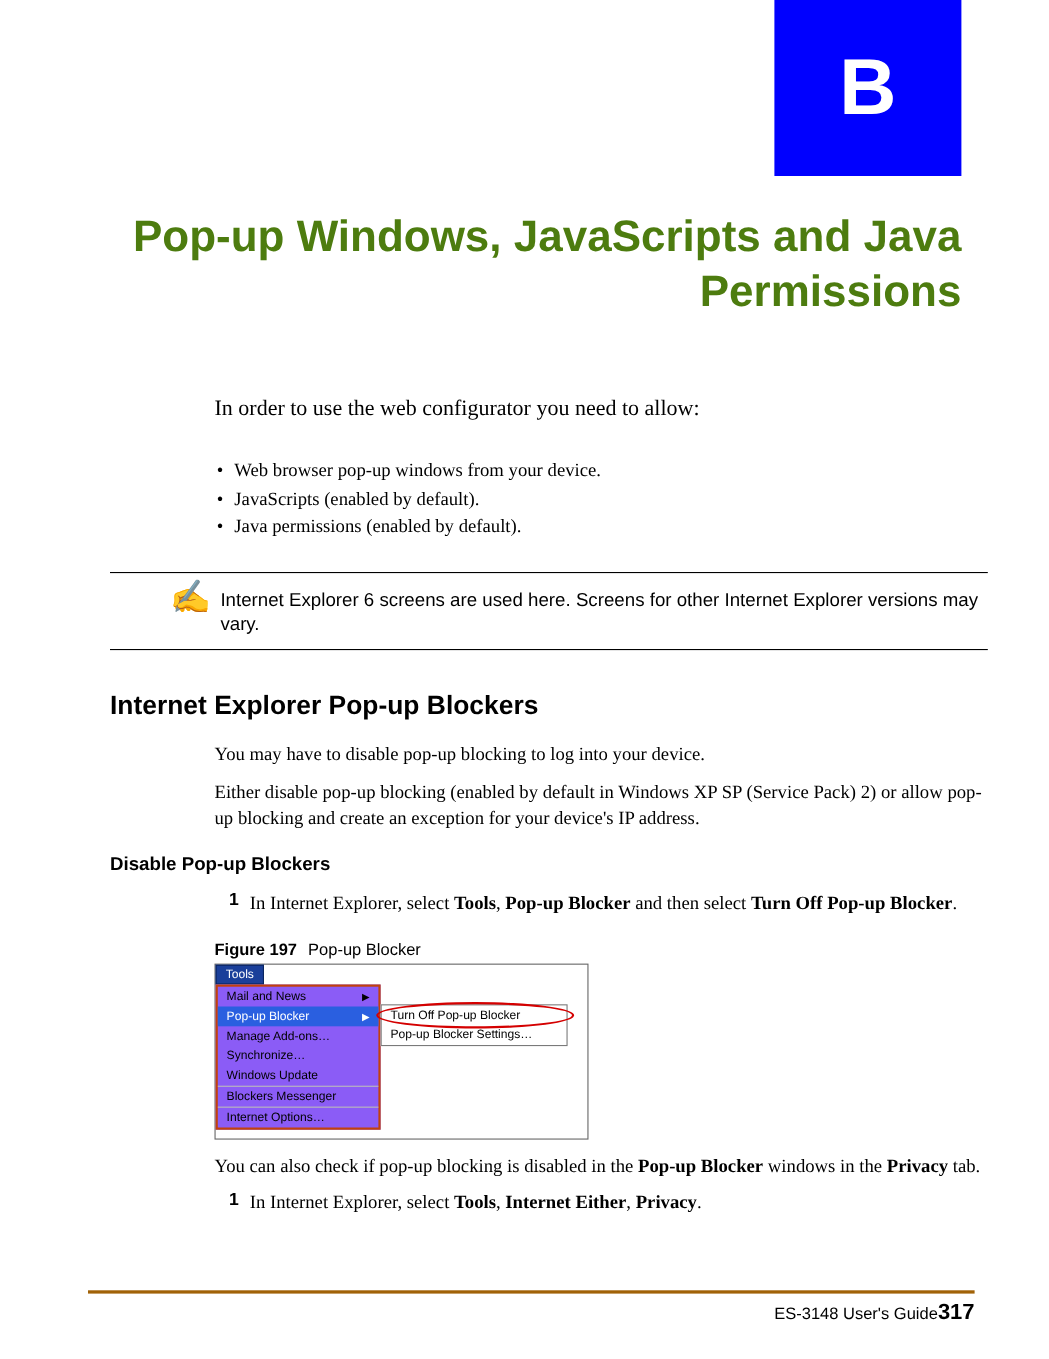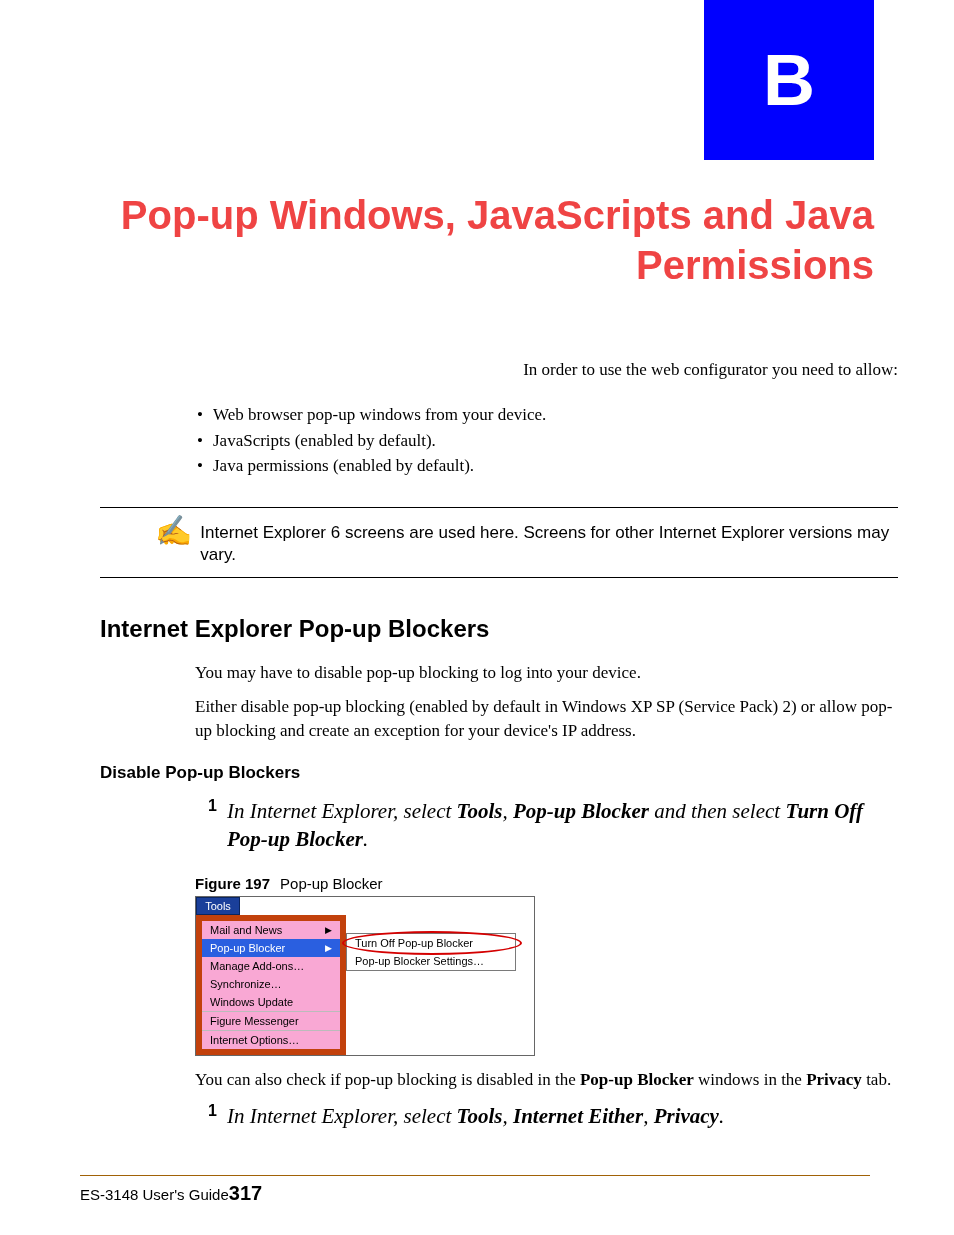--- a/index.html
+++ b/index.html
@@ -28,39 +28,38 @@
     font-family: Arial, Helvetica, sans-serif;
     font-size: 72px;
     font-weight: bold;
   }
   .chapter-title {
     position: absolute;
     top: 190px;
     right: 80px;
     left: 100px;
     text-align: right;
-    color: #ef4444;
+    color: #4d7c0f;
     font-family: Arial, Helvetica, sans-serif;
     font-size: 40px;
     font-weight: bold;
     line-height: 1.25;
   }
   .content {
     position: absolute;
     top: 360px;
     left: 100px;
     right: 56px;
   }
   .body-indent {
     padding-left: 95px;
   }
   .intro {
-    font-size: 17px;
-    margin-bottom: 22px;
-    text-align: right;
+    font-size: 20px;
+    margin-bottom: 32px;
   }
   .bullets {
     list-style: none;
     font-size: 17px;
     margin-bottom: 28px;
   }
   .bullets li {
     padding-left: 18px;
     position: relative;
     line-height: 1.5;
@@ -117,24 +116,23 @@
   }
   .step-num {
     width: 22px;
     text-align: right;
     font-family: Arial, Helvetica, sans-serif;
     font-weight: bold;
     font-size: 16px;
     flex-shrink: 0;
   }
   .step-body {
-    font-size: 21px;
+    font-size: 17px;
     line-height: 1.35;
     flex: 1;
-    font-style: italic;
   }
   .fig-caption {
     font-family: Arial, Helvetica, sans-serif;
     font-size: 15px;
     margin-bottom: 4px;
     margin-top: 22px;
   }
   .fig-caption .fig-label { font-weight: bold; margin-right: 10px; }
   .figure {
     border: 1px solid #666;
@@ -153,22 +151,22 @@
     background: #1a3f9a;
     color: #fff;
     border: 1px solid #0a2560;
     display: flex; align-items: center; justify-content: center;
     font-size: 11px;
   }
   .fig-menu1 {
     position: absolute;
     top: 18px; left: 0;
     width: 150px;
-    background: #f9a8d4;
-    border: 6px solid #c2410c;
+    background: #8b5cf6;
+    border: 2px solid #c2410c;
   }
   .fig-menu1 .mi {
     padding: 3px 8px;
     border-bottom: none;
     display: flex;
     justify-content: space-between;
     align-items: center;
     height: 18px;
   }
   .fig-menu1 .sep { border-top: 1px solid #bbb; height:0; }
@@ -195,25 +193,25 @@
     width: 180px;
     height: 24px;
     border: 2px solid #d40000;
     border-radius: 50%;
     pointer-events: none;
   }
   .footer {
     position: absolute;
     bottom: 30px;
     left: 80px;
-    right: 84px;
-    border-top: 1px solid #a16207;
+    right: 68px;
+    border-top: 3px solid #a16207;
     padding-top: 6px;
     display: flex;
-    justify-content: flex-start;
+    justify-content: flex-end;
     align-items: baseline;
   }
   .footer-left {
     font-size: 15px;
     font-family: Arial, Helvetica, sans-serif;
   }
   .footer-right {
     font-family: Arial, Helvetica, sans-serif;
     font-size: 20px;
     font-weight: bold;
@@ -283,21 +281,21 @@
             <span>Manage Add-ons…</span>
           </div>
         <div class="mi">
             <span>Synchronize…</span>
           </div>
         <div class="mi">
             <span>Windows Update</span>
           </div>
         <div class="sep"></div>
         <div class="mi">
-            <span>Figure Messenger</span>
+            <span>Blockers Messenger</span>
           </div>
         <div class="sep"></div>
         <div class="mi">
             <span>Internet Options…</span>
           </div>
       </div>
       <div class="fig-submenu">
         <div class="mi">Turn Off Pop-up Blocker</div>
         <div class="mi">Pop-up Blocker Settings…</div>
       </div>

